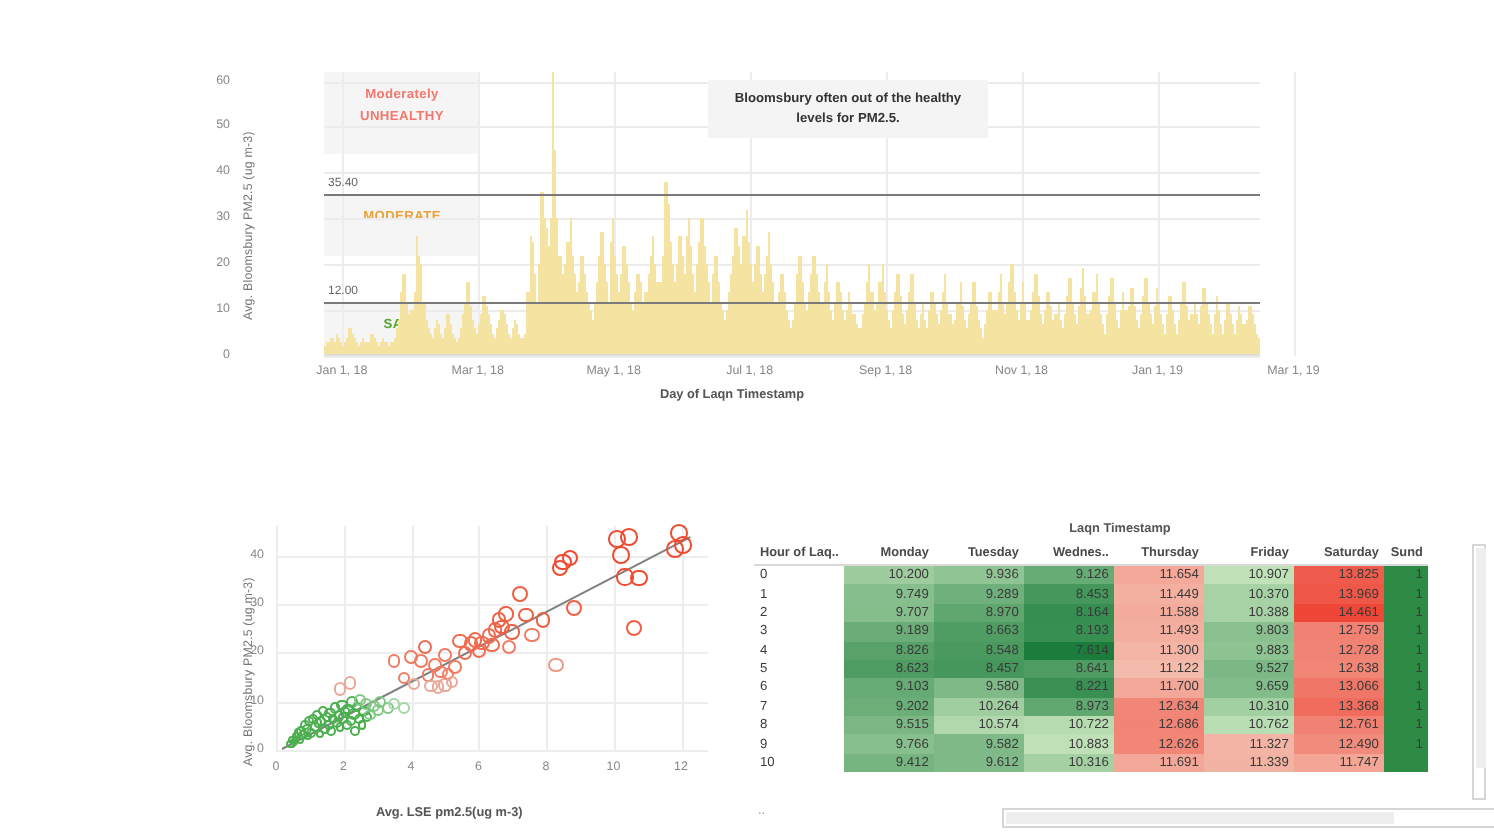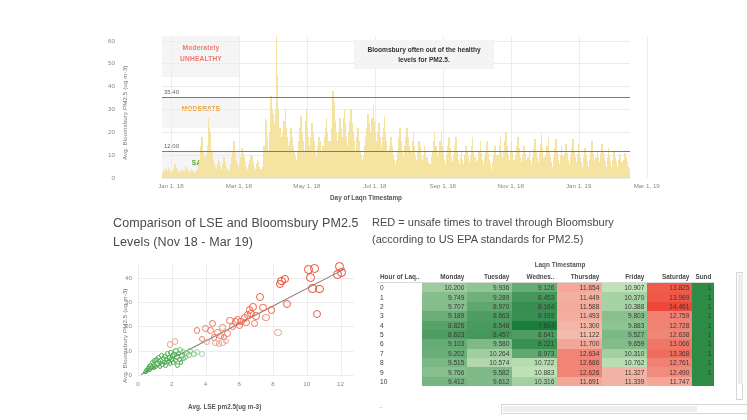--- a/index.html
+++ b/index.html
@@ -606,21 +606,20 @@
         <div class="xtick-top" style="left: 412.8px; top: 182px;">Sep 1, 18</div>
         <div class="xtick-top" style="left: 480.771px; top: 182px;">Nov 1, 18</div>
         <div class="xtick-top" style="left: 548.743px; top: 182px;">Jan 1, 19</div>
         <div class="xtick-top" style="left: 616.714px; top: 182px;">Mar 1, 19</div>
       </div>
     <div id="xlab-top">Day of Laqn Timestamp</div>
     <div class="callout" id="callout-top">Bloomsbury often out of the healthy levels for PM2.5.</div>
   </div>
 
   <div class="panel-bl">
-    <div class="title" id="title-bl">Comparison of LSE and Bloomsbury PM2.5 Levels (Nov 18 - Mar 19)</div>
     <div class="ylabel-v" id="ylab-bl">Avg. Bloomsbury PM2.5 (ug m-3)</div>
     <div class="plot-sc" id="plot-sc">
         <div class="vgrid" style="left: 0px;"></div>
         <div class="vgrid" style="left: 33.75px;"></div>
         <div class="vgrid" style="left: 67.5px;"></div>
         <div class="vgrid" style="left: 101.25px;"></div>
         <div class="vgrid" style="left: 135px;"></div>
         <div class="vgrid" style="left: 168.75px;"></div>
         <div class="vgrid" style="left: 202.5px;"></div>
         <div class="hgrid" style="top: 112px;"></div>
@@ -743,21 +742,20 @@
       <div class="xtick-sc" style="left: 294.75px; top: 175px;">10</div>
       <div class="xtick-sc" style="left: 328.5px; top: 175px;">12</div>
       <div class="ytick-sc" style="left: 114px; top: 166px;">0</div>
       <div class="ytick-sc" style="left: 114px; top: 141.652px;">10</div>
       <div class="ytick-sc" style="left: 114px; top: 117.304px;">20</div>
       <div class="ytick-sc" style="left: 114px; top: 92.9565px;">30</div>
       <div class="ytick-sc" style="left: 114px; top: 68.6087px;">40</div>
     </div>
 
   <div class="panel-br">
-    <div id="note-br">RED = unsafe times to travel through Bloomsbury (according to US EPA standards for PM2.5)</div>
     <div class="tbl-wrap">
       <div id="tbl-colhead">Laqn Timestamp</div>
       <table class="crosstab" id="crosstab">
         <thead>
             <tr>
               <th class="rowhdr" style="width: 42px;">Hour of Laq..</th>
               <th style="width: 45px;">Monday</th>
               <th style="width: 45px;">Tuesday</th>
               <th style="width: 45px;">Wednes..</th>
               <th style="width: 45px;">Thursday</th>

